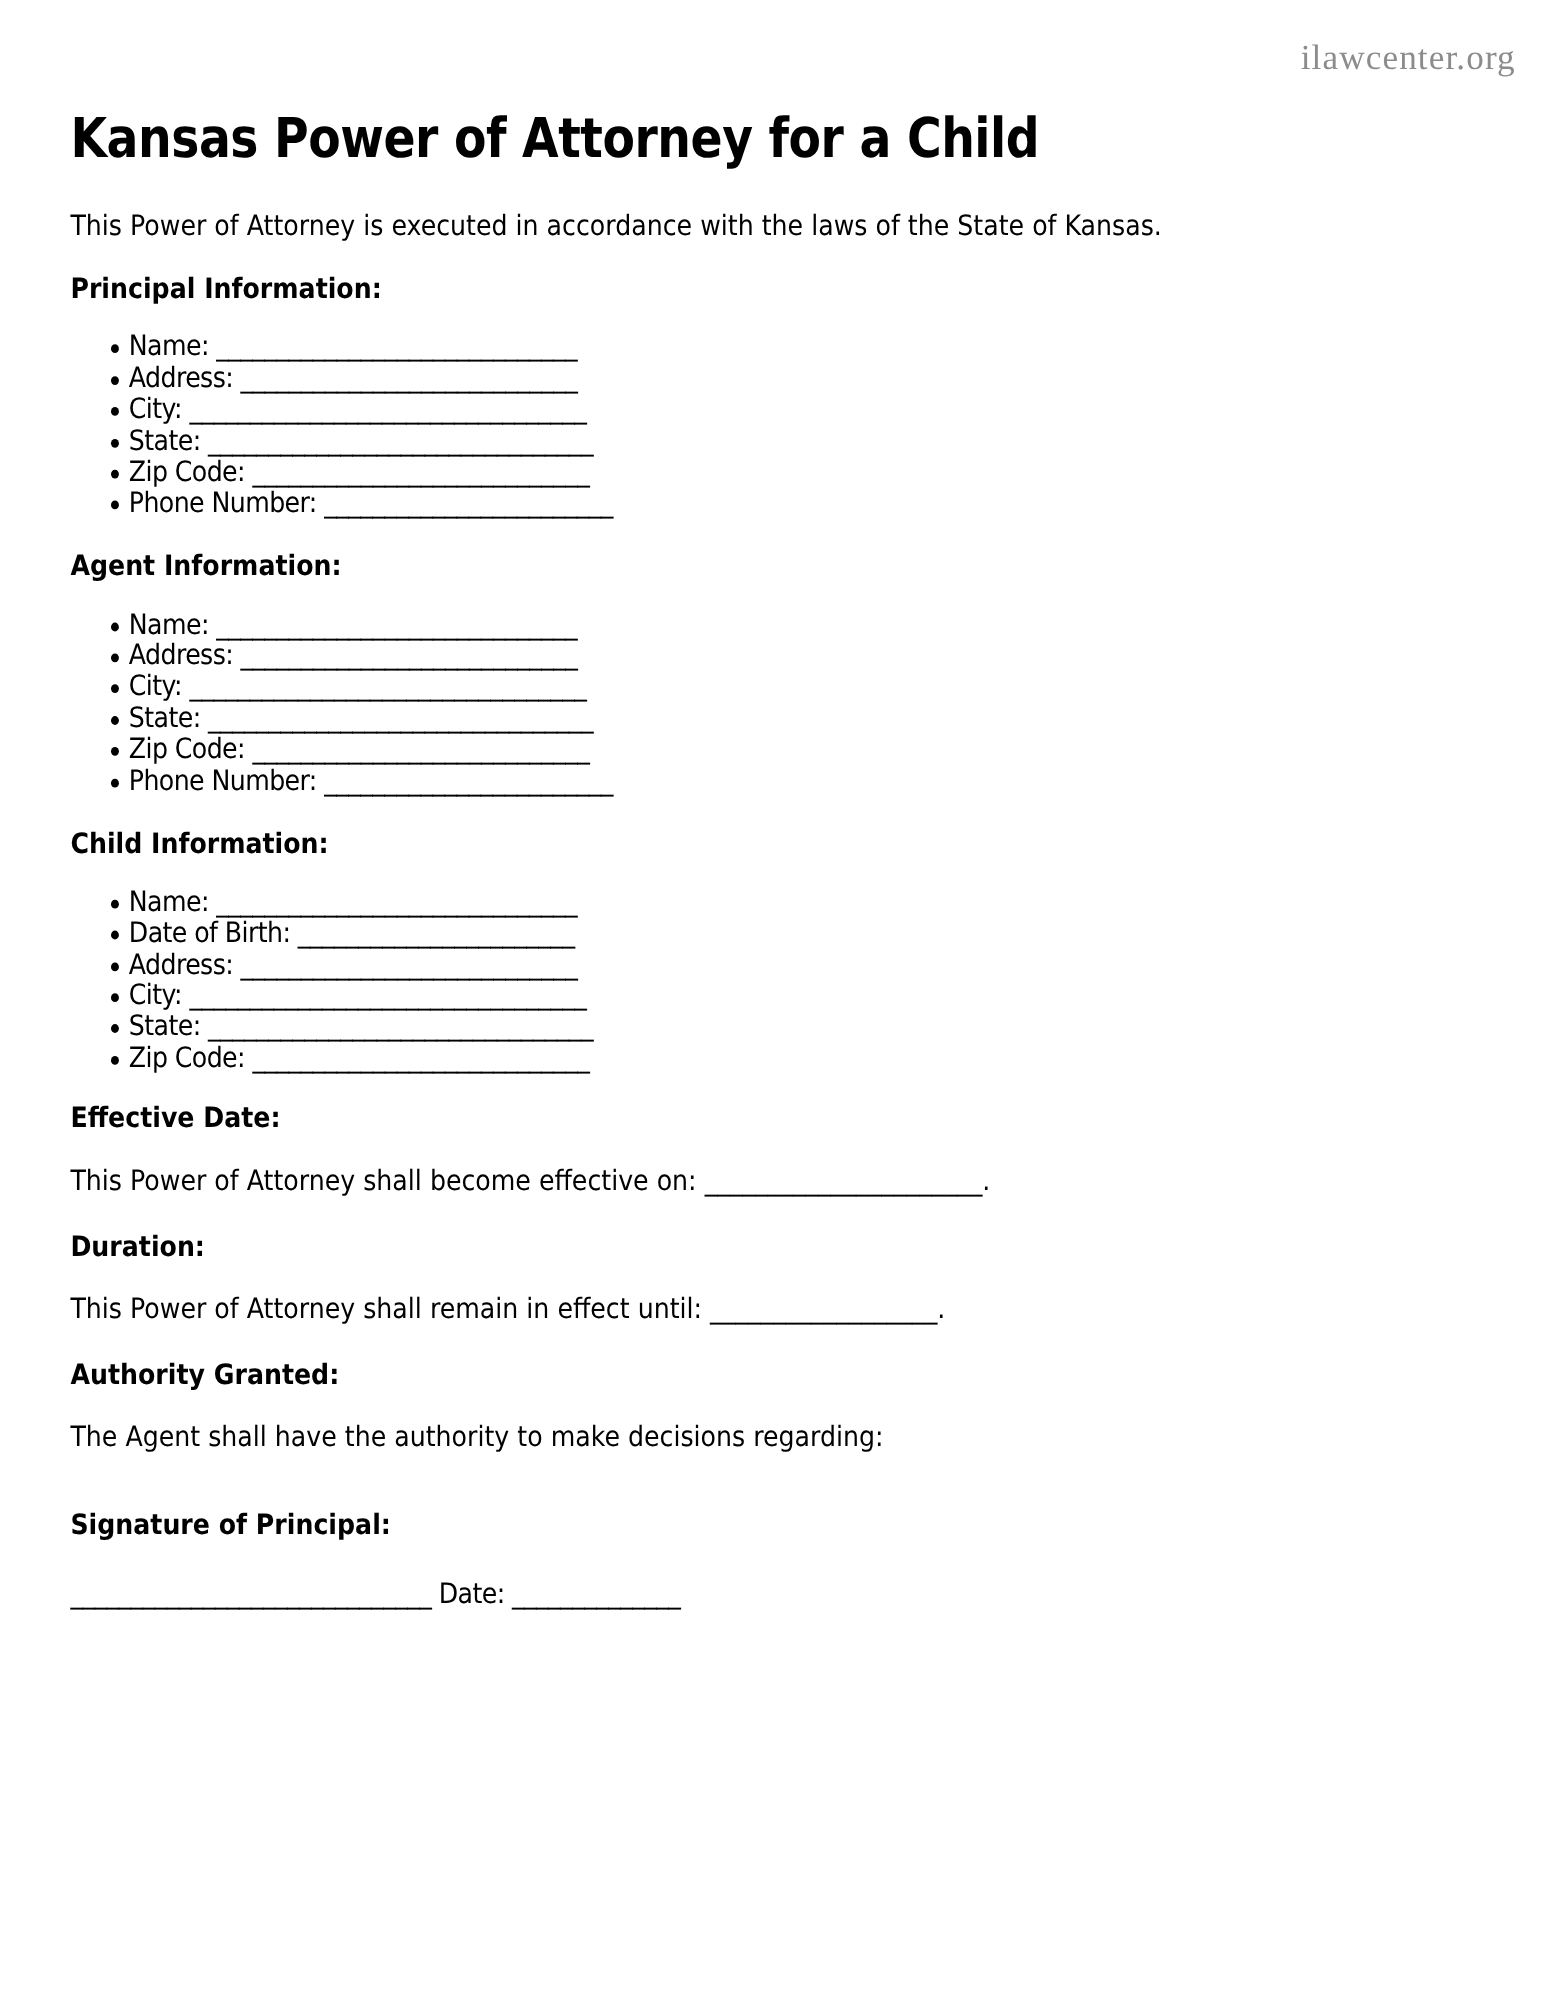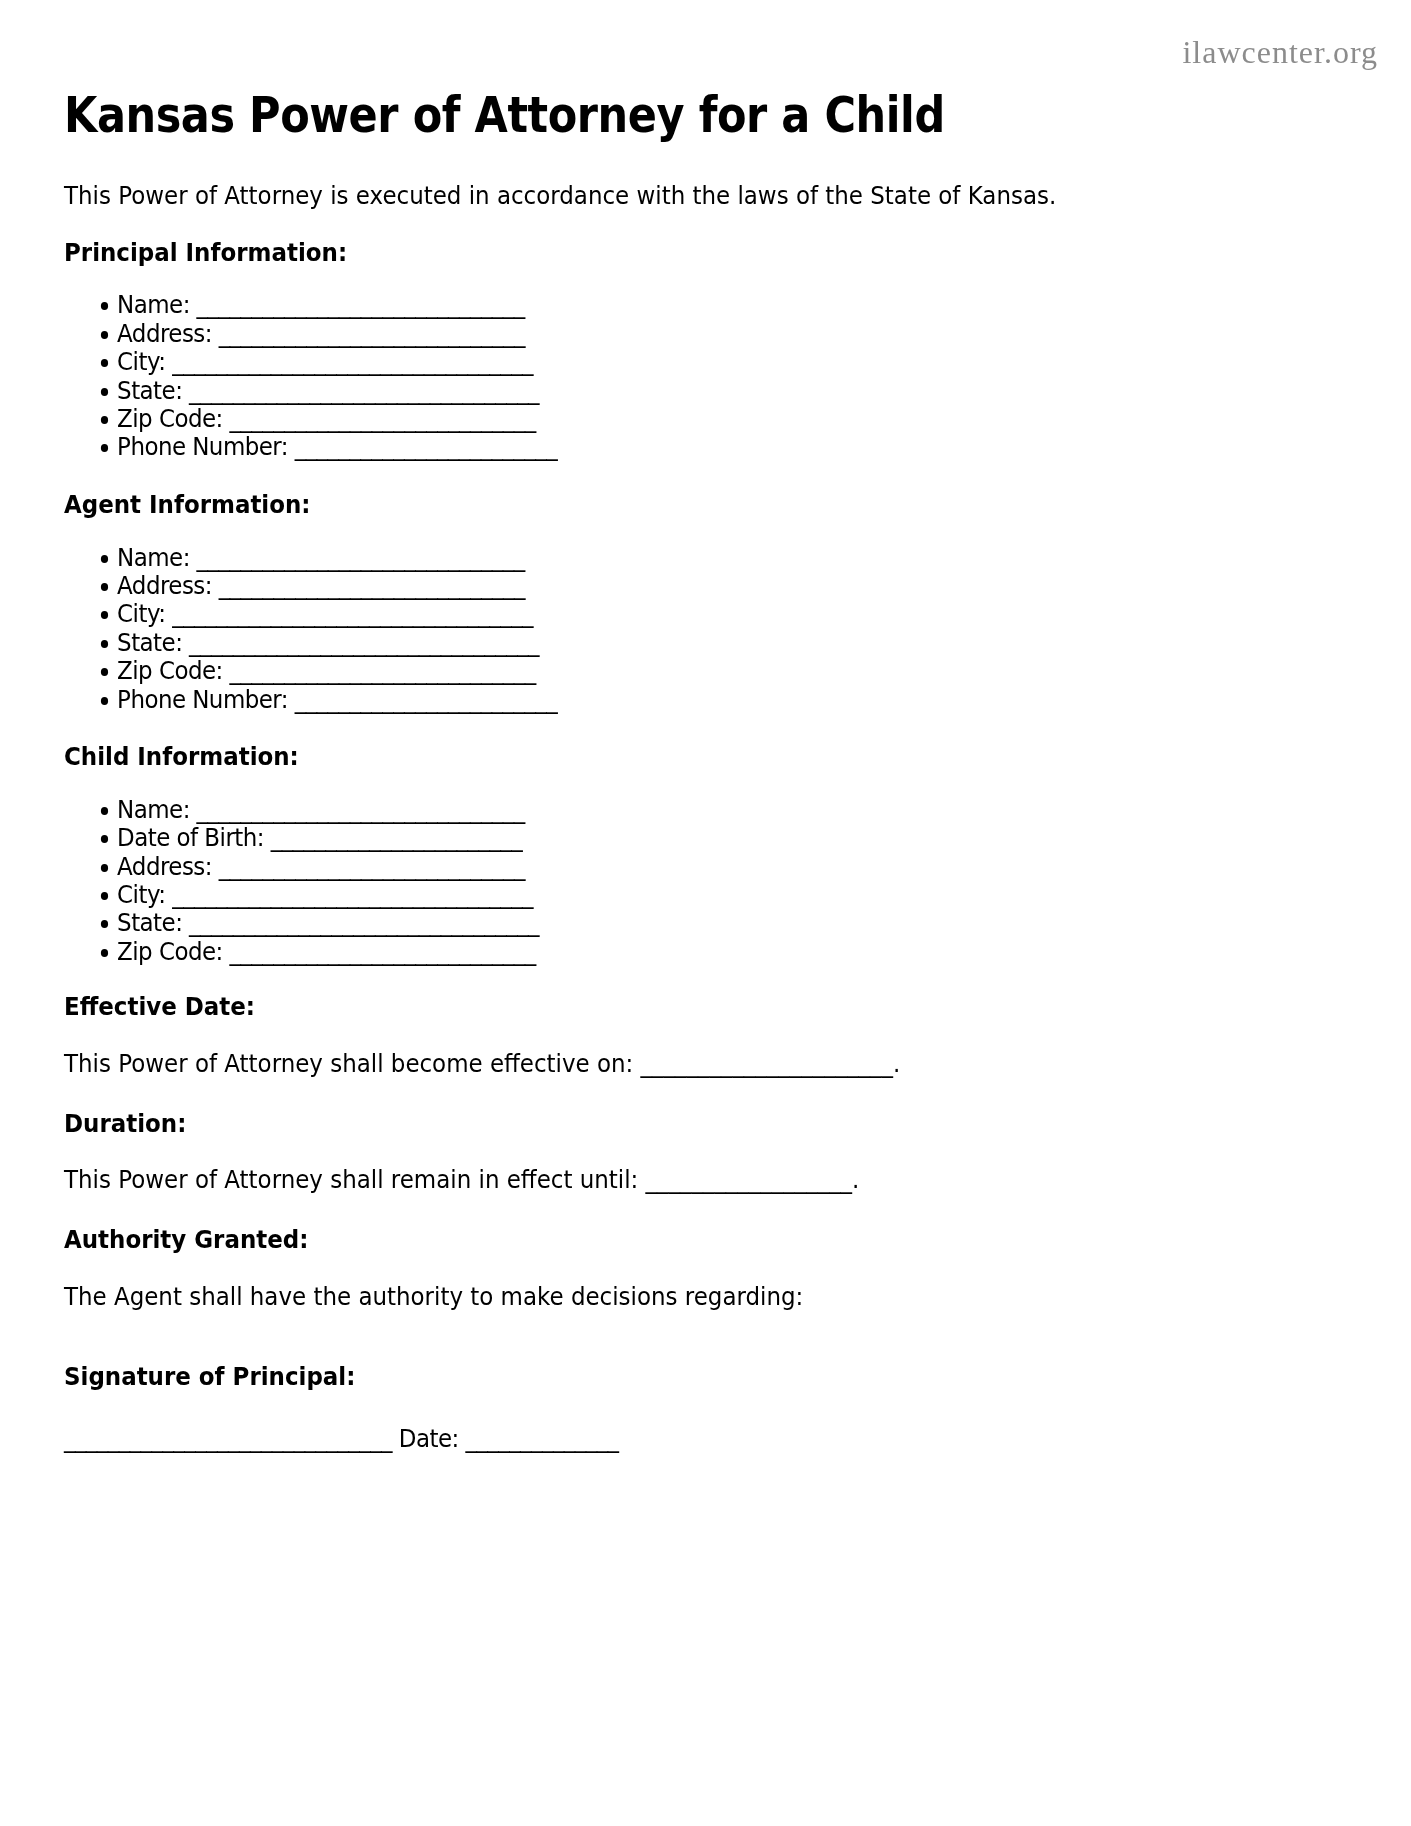--- a/index.html
+++ b/index.html
@@ -29,21 +29,21 @@
     font-family: Liberation Serif, serif;
     font-size: 32px;
     letter-spacing: 1px;
     color: #8c8c8c;
     white-space: nowrap;
     line-height: 1;
   }
   .content {
     position: absolute;
     left: 64px;
-    top: 85px;
+    top: 96px;
     width: 1290px;
   }
   h1.doc-title {
     font-family: "DejaVu Sans", sans-serif;
     font-size: 50px;
     font-weight: bold;
     letter-spacing: -0.5px;
     margin: 0 0 0 0;
     padding: 0;
     line-height: 1.22;

